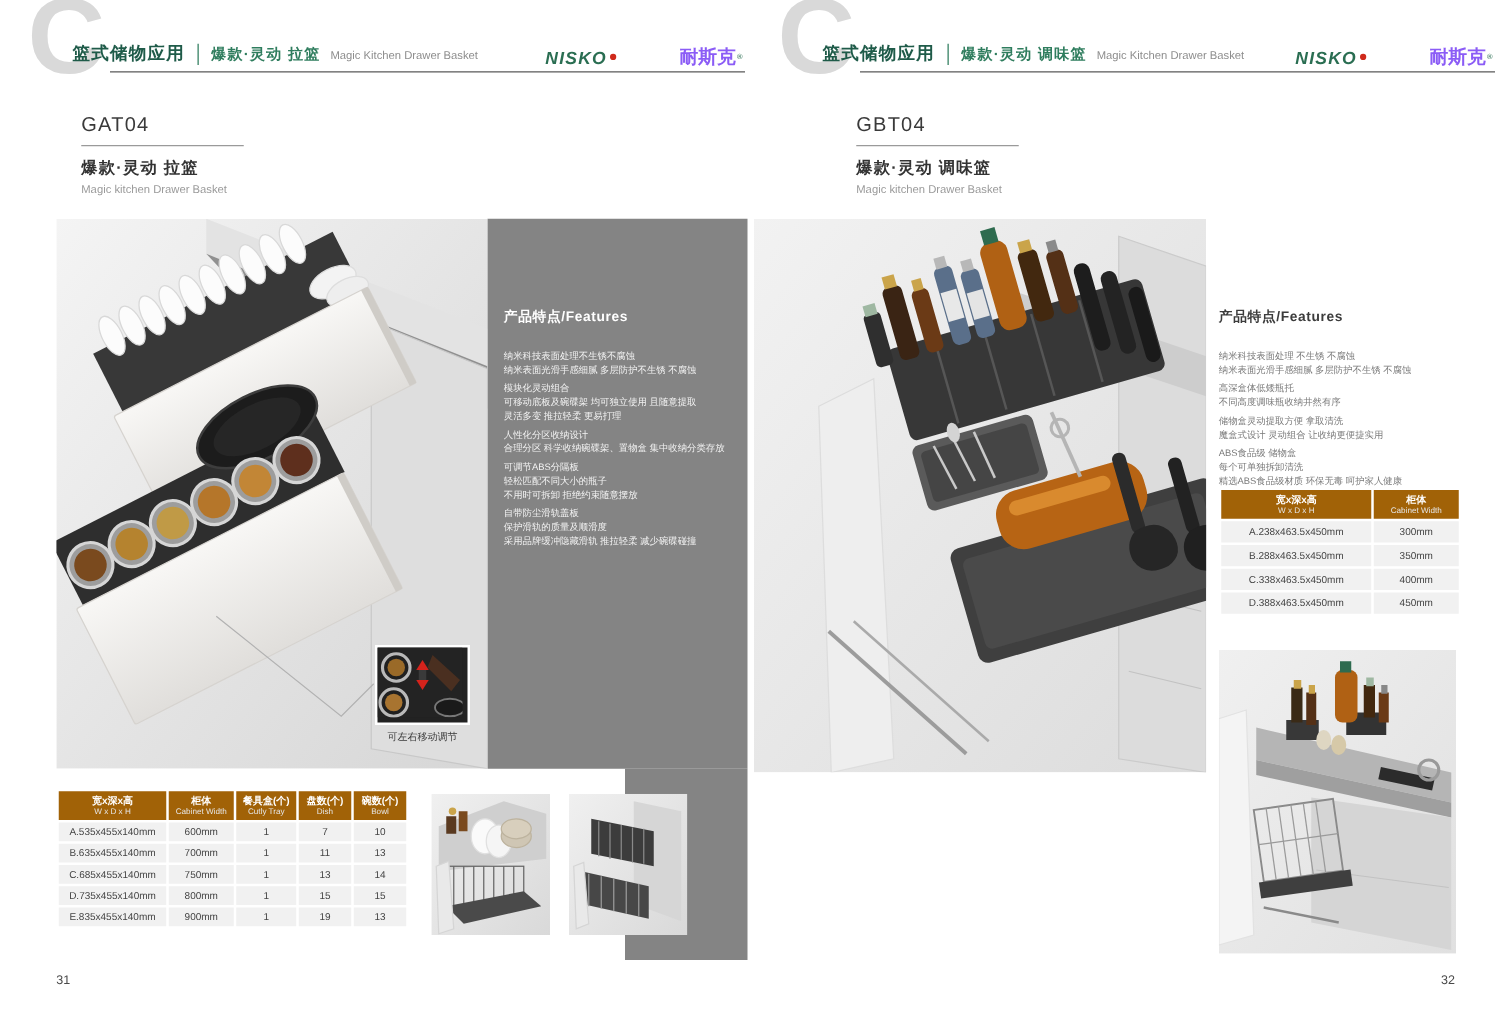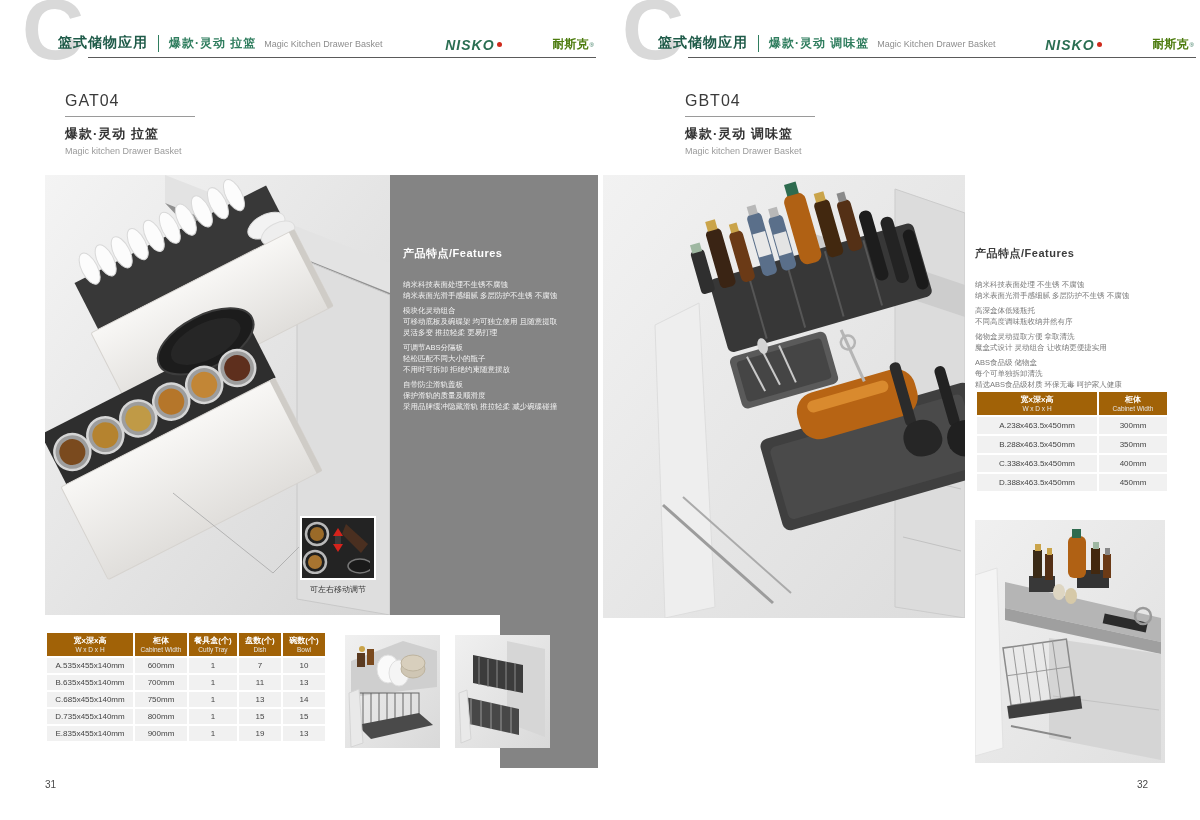--- a/index.html
+++ b/index.html
@@ -13,21 +13,21 @@
           color:#d9d9d9;line-height:1;letter-spacing:0;}
   .hdr{position:absolute;top:34px;left:58px;display:flex;align-items:baseline;z-index:2;}
   .hdr-cat{font-size:14px;font-weight:700;color:#1f5b49;letter-spacing:1px;}
   .hdr-title{font-size:12px;font-weight:700;color:#2f7d5e;margin-left:10px;padding-left:10px;
              border-left:1px solid #2f7d5e;letter-spacing:1px;}
   .hdr-en{font-size:9px;color:#8d8d8d;margin-left:8px;}
   .hdr-rule{position:absolute;top:57px;left:88px;right:4px;height:1px;background:#5a5a5a;}
   .logo{position:absolute;top:36px;right:6px;display:flex;align-items:center;z-index:3;}
   .logo-en{font-size:14px;font-weight:800;color:#2a6e52;letter-spacing:1px;font-style:italic;}
   .logo-dot{width:5px;height:5px;border-radius:50%;background:#cf2a1b;margin:0 3px 0 2px;}
-  .logo-cn{font-size:12px;font-weight:800;color:#4d7c0f;padding-left:48px;}
+  .logo-cn{font-size:15px;font-weight:800;color:#8b5cf6;padding-left:48px;}
   .logo-reg{font-size:6px;color:#2a6e52;vertical-align:top;margin-left:1px;}
 
   
   .prod{position:absolute;top:92px;}
   #page-left .prod{left:65px;} #page-right .prod{left:85px;}
   .prod-model{font-size:16px;color:#3a3a3a;letter-spacing:1px;}
   .prod-rule{width:130px;height:1px;background:#9a9a9a;margin:6px 0 8px 0;}
   .prod-cn{font-size:13px;font-weight:700;color:#333;letter-spacing:1px;}
   .prod-en{font-size:9px;color:#9a9a9a;margin-top:3px;}
 
@@ -69,21 +69,21 @@
   #table-left th:nth-child(1),#table-left td:nth-child(1){width:82px;}
   #table-left th:nth-child(2),#table-left td:nth-child(2){width:48px;}
   #table-left th:nth-child(3),#table-left td:nth-child(3){width:44px;}
   #table-left th:nth-child(4),#table-left td:nth-child(4){width:38px;}
   #table-left th:nth-child(5),#table-left td:nth-child(5){width:38px;margin-top:44px;}
   #table-right th:nth-child(1),#table-right td:nth-child(1){width:116px;}
   #table-right th:nth-child(2),#table-right td:nth-child(2){width:64px;}
   #table-right td{padding:4px 2px;}
 
   .page-num{position:absolute;bottom:30px;font-size:10px;color:#4a4a4a;}
-  #page-left .page-num{left:45px;} #page-right .page-num{right:52px;}
+  #page-left .page-num{left:45px;} #page-right .page-num{right:36px;}
 </style>
 </head>
 <body>
 
 <div class="page" id="page-left">
   <div class="c-mark">C</div>
   <div class="hdr">
     <span class="hdr-cat">篮式储物应用</span>
     <span class="hdr-title">爆款·灵动 拉篮</span>
     <span class="hdr-en">Magic Kitchen Drawer Basket</span>
@@ -178,20 +178,24 @@
     <div class="feat-heading">产品特点/Features</div>
     <div>
         <div class="feat-group">
           <div class="feat-line">纳米科技表面处理不生锈不腐蚀</div>
           <div class="feat-line">纳米表面光滑手感细腻 多层防护不生锈 不腐蚀</div>
         </div>
         <div class="feat-group">
           <div class="feat-line">模块化灵动组合</div>
           <div class="feat-line">可移动底板及碗碟架 均可独立使用 且随意提取</div>
           <div class="feat-line">灵活多变 推拉轻柔 更易打理</div>
+        </div>
+        <div class="feat-group">
+          <div class="feat-line">人性化分区收纳设计</div>
+          <div class="feat-line">合理分区 科学收纳碗碟架、置物盒 集中收纳分类存放</div>
         </div>
         <div class="feat-group">
           <div class="feat-line">可调节ABS分隔板</div>
           <div class="feat-line">轻松匹配不同大小的瓶子</div>
           <div class="feat-line">不用时可拆卸 拒绝约束随意摆放</div>
         </div>
         <div class="feat-group">
           <div class="feat-line">自带防尘滑轨盖板</div>
           <div class="feat-line">保护滑轨的质量及顺滑度</div>
           <div class="feat-line">采用品牌缓冲隐藏滑轨 推拉轻柔 减少碗碟碰撞</div>

